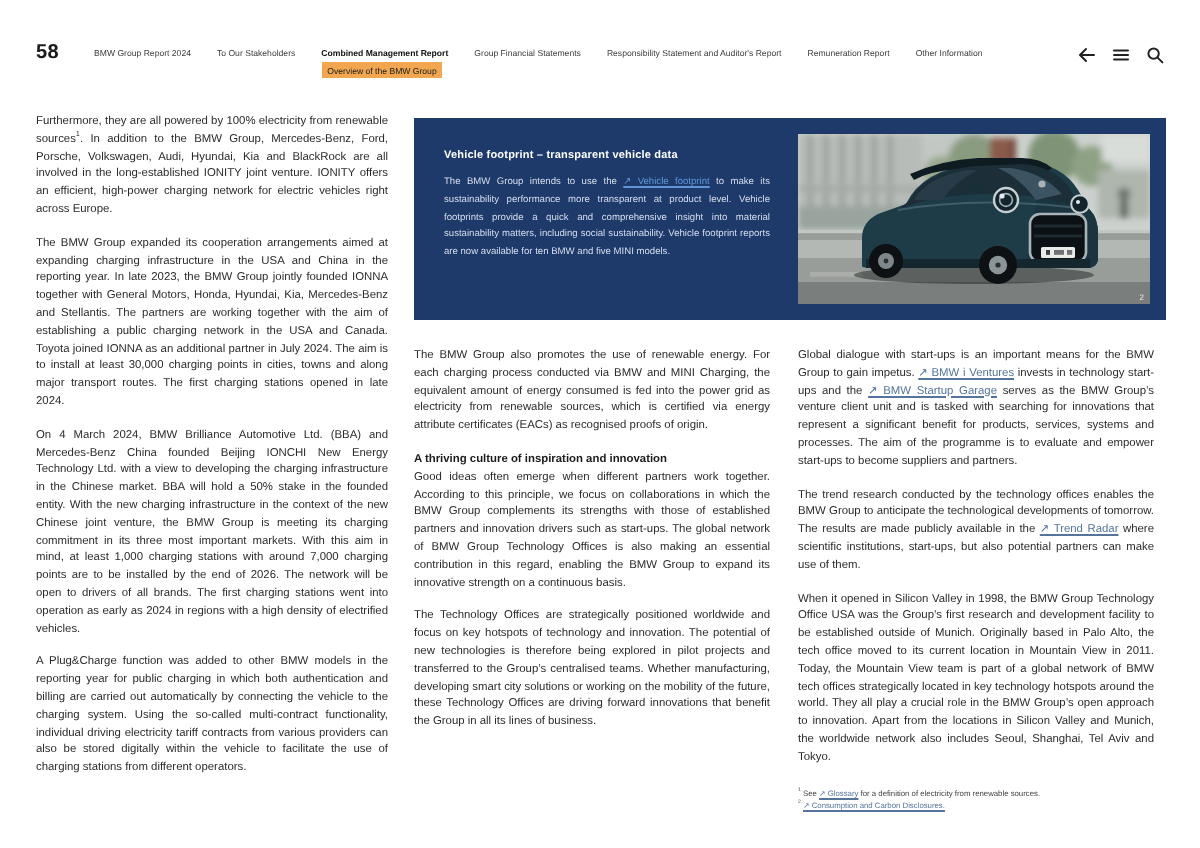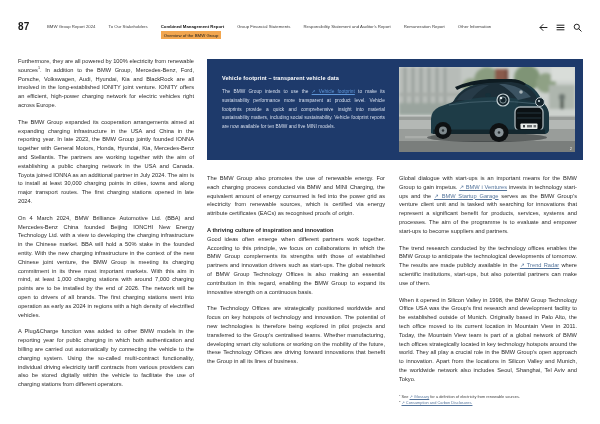--- a/index.html
+++ b/index.html
@@ -48,21 +48,21 @@
   
   .footnotes { margin-top:10px; }
   .footnotes p { font-size:3.9px; line-height:6.6px; color:#3f3f3f; margin-bottom:0; text-align:left; }
 </style>
 </head>
 <body>
 
 <div class="page">
 
   <div class="hdr">
-    <div class="pagenum">87</div>
+    <div class="pagenum">58</div>
     <div class="nav">
       <span class="nav-item">BMW Group Report 2024</span>
       <span class="nav-item">To Our Stakeholders</span>
       <span class="nav-item bold">
         <span>Combined Management Report</span>
         <span class="active-sub">Overview of the BMW Group</span>
       </span>
       <span class="nav-item">Group Financial Statements</span>
       <span class="nav-item">Responsibility Statement and Auditor's Report</span>
       <span class="nav-item">Remuneration Report</span>

